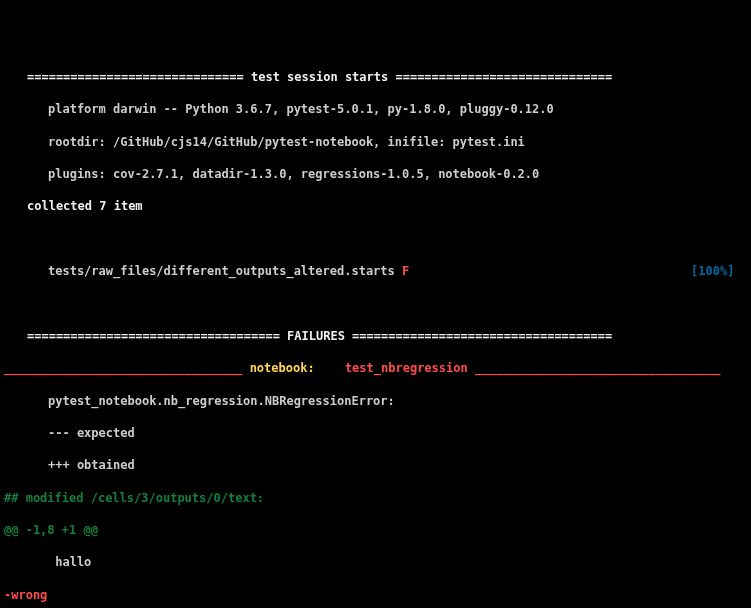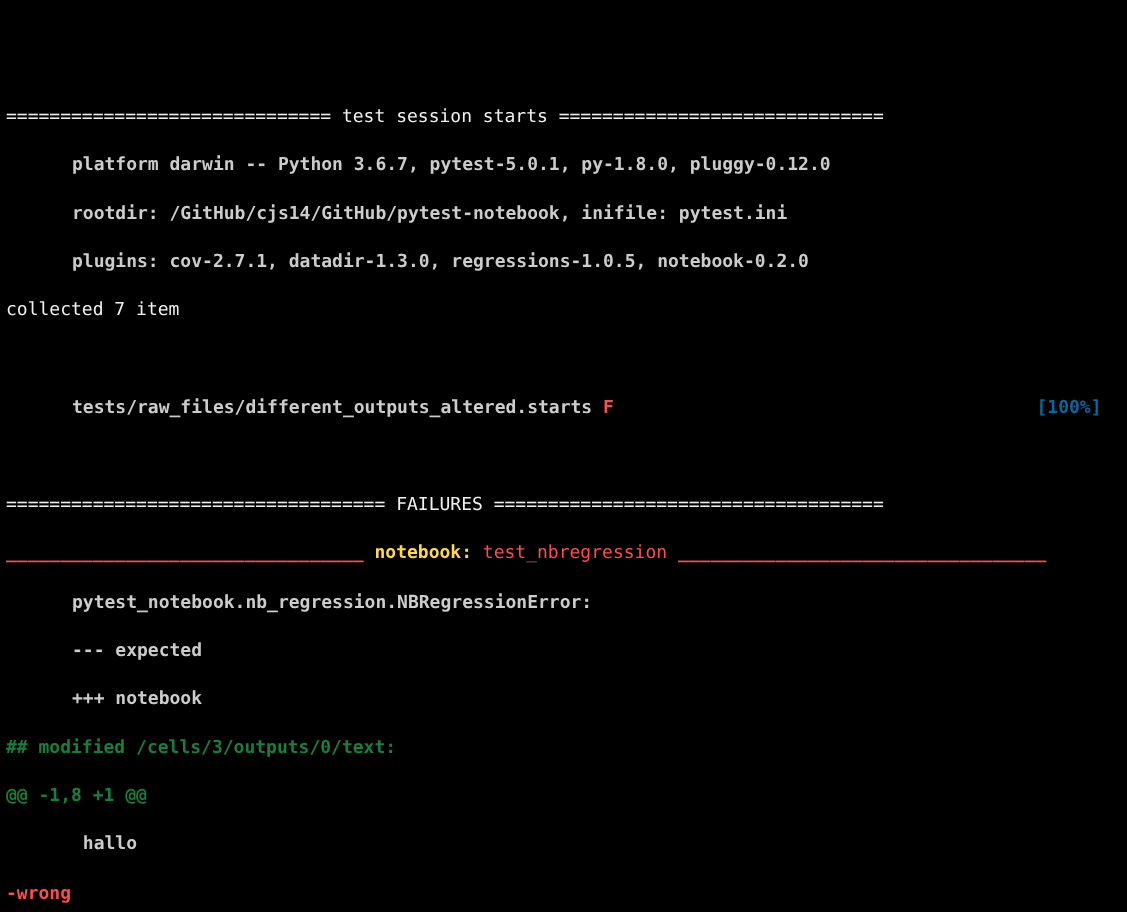--- a/index.html
+++ b/index.html
@@ -12,21 +12,21 @@
     color: #e8e8e8;
     width: 751px;
     height: 608px;
     box-sizing: border-box;
     overflow: hidden;
     white-space: pre;
     font-weight: bold;
   }
   .line { white-space: pre; }
   .white { color: #f0f0f0; }
-  .bold { font-weight: normal; }
+  .bold { font-weight: bold; margin-left: 23px; }
   .red { color: #ff4d4d; }
   .cyan { color: #15803d; }
   .yellow { color: #ffd84d; margin-top: 44px; }
   .teal { color: #0369a1; }
   .dim { color: #cccccc; padding-left: 44px; }
 </style>
 </head>
 <body>
 
 
@@ -36,21 +36,21 @@
 <div class="line dim">rootdir: /GitHub/cjs14/GitHub/pytest-notebook, inifile: pytest.ini</div>
 <div class="line dim">plugins: cov-2.7.1, datadir-1.3.0, regressions-1.0.5, notebook-0.2.0</div>
 <div class="line bold white">collected 7 item</div>
 <div class="line"> </div>
 <div class="line"><span class="dim">tests/raw_files/different_outputs_altered.starts </span><span class="red">F</span><span>                                       </span><span class="teal">[100%]</span></div>
 <div class="line"> </div>
 <div class="line bold white">=================================== FAILURES ====================================</div>
 <div class="line red"><span>_________________________________ </span><span class="yellow">notebook: </span><span class="red bold">test_nbregression</span><span> __________________________________</span></div>
 <div class="line dim">pytest_notebook.nb_regression.NBRegressionError:</div>
 <div class="line dim">--- expected</div>
-<div class="line dim">+++ notebook</div>
+<div class="line dim">+++ obtained</div>
 <div class="line cyan">## modified /cells/3/outputs/0/text:</div>
 <div class="line cyan">@@ -1,8 +1 @@</div>
 <div class="line dim"> hallo</div>
 <div class="line red">-wrong</div>
 
 
 
 
 
 

